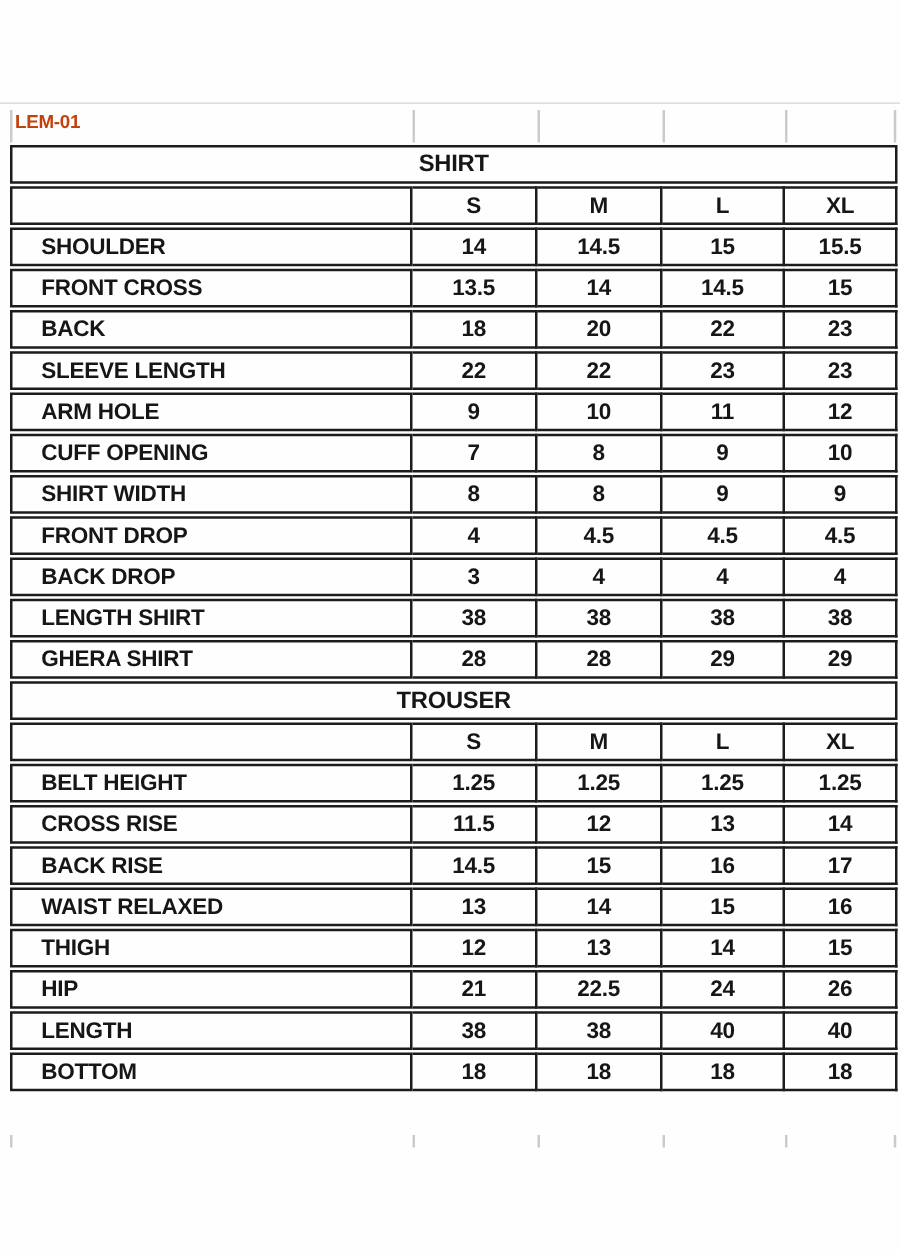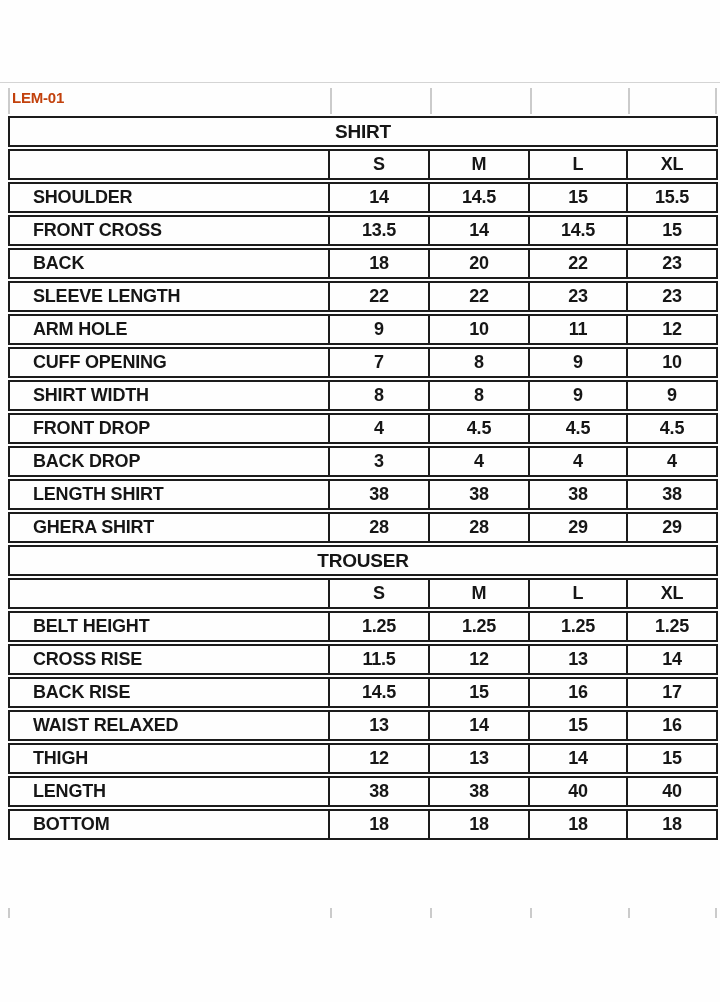--- a/index.html
+++ b/index.html
@@ -232,20 +232,27 @@
           <td class="val-cell">16</td>
         </tr>
         <tr>
           <td class="lbl-cell">THIGH</td>
           <td class="val-cell">12</td>
           <td class="val-cell">13</td>
           <td class="val-cell">14</td>
           <td class="val-cell">15</td>
         </tr>
         <tr>
+          <td class="lbl-cell">HIP</td>
+          <td class="val-cell">21</td>
+          <td class="val-cell">22.5</td>
+          <td class="val-cell">24</td>
+          <td class="val-cell">26</td>
+        </tr>
+        <tr>
           <td class="lbl-cell">LENGTH</td>
           <td class="val-cell">38</td>
           <td class="val-cell">38</td>
           <td class="val-cell">40</td>
           <td class="val-cell">40</td>
         </tr>
         <tr>
           <td class="lbl-cell">BOTTOM</td>
           <td class="val-cell">18</td>
           <td class="val-cell">18</td>

